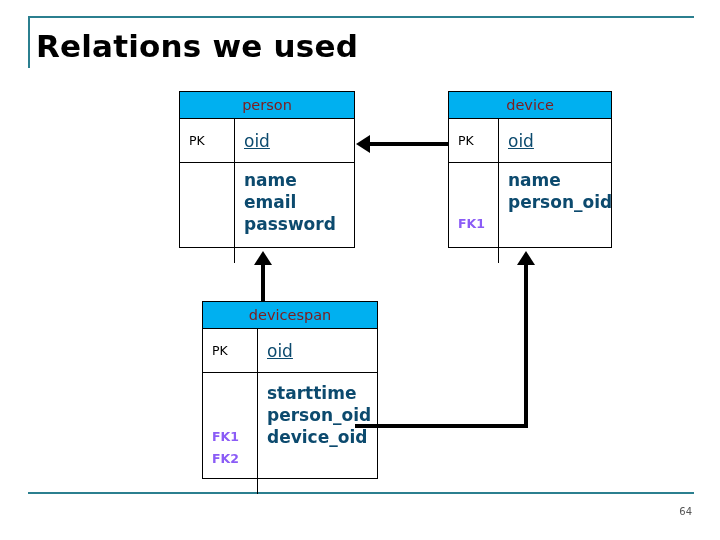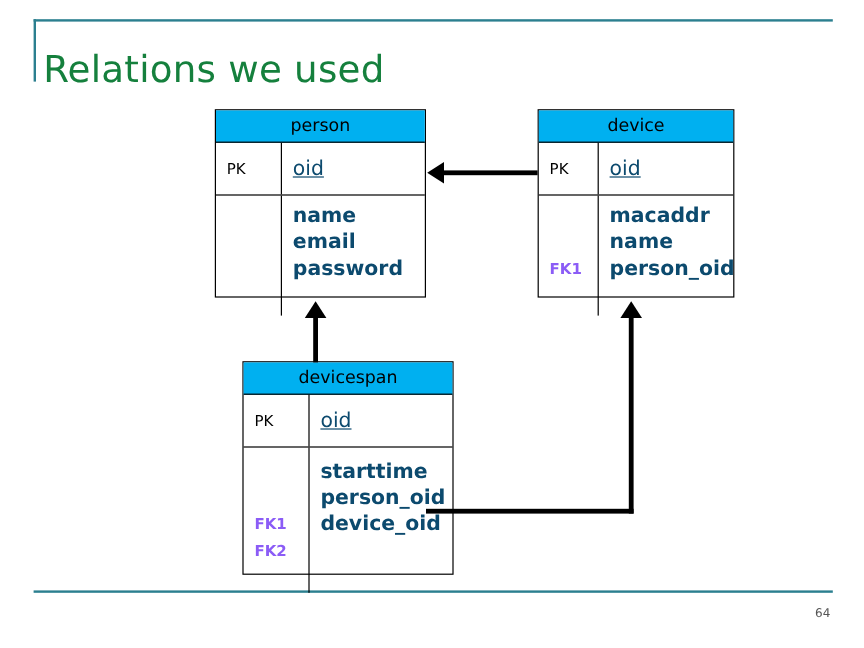--- a/index.html
+++ b/index.html
@@ -36,24 +36,24 @@
     position: absolute;
     left: 28px;
     top: 492px;
     width: 666px;
     height: 2px;
     background: #2b7f8f;
   }
   .slide-title {
     position: absolute;
     left: 36px;
-    top: 40px;
+    top: 28px;
     font-size: 31px;
-    color: #15803d;
-    font-weight: normal;
+    color: #000000;
+    font-weight: bold;
     letter-spacing: 0.2px;
     white-space: nowrap;
   }
   .slide-number {
     position: absolute;
     right: 28px;
     top: 506px;
     font-size: 10px;
     color: #555555;
   }
@@ -62,21 +62,21 @@
   .entity {
     position: absolute;
     border: 1px solid #000000;
     background: #ffffff;
     box-sizing: border-box;
   }
   .entity-header {
     background: #00b0f0;
     text-align: center;
     font-size: 14.5px;
-    color: #000000;
+    color: #7f1d1d;
     line-height: 27px;
     height: 27px;
     border-bottom: 1px solid #000000;
     box-sizing: border-box;
   }
   .entity-pk-row {
     display: flex;
     border-bottom: 1px solid #000000;
     height: 44px;
     box-sizing: border-box;
@@ -194,21 +194,20 @@
   <div class="entity-header">device</div>
   <div class="entity-pk-row">
     <div class="key-col">PK</div>
     <div class="attr-col pk-underline">oid</div>
   </div>
   <div class="entity-body">
     <div class="key-col">
       <div class="attr-line fk gray-text">FK1</div>
     </div>
     <div class="attr-col">
-      <div class="attr-line">macaddr</div>
       <div class="attr-line">name</div>
       <div class="attr-line">person_oid</div>
     </div>
   </div>
 </div>
 
 <div class="entity" id="entity-devicespan">
   <div class="entity-header">devicespan</div>
   <div class="entity-pk-row">
     <div class="key-col">PK</div>

